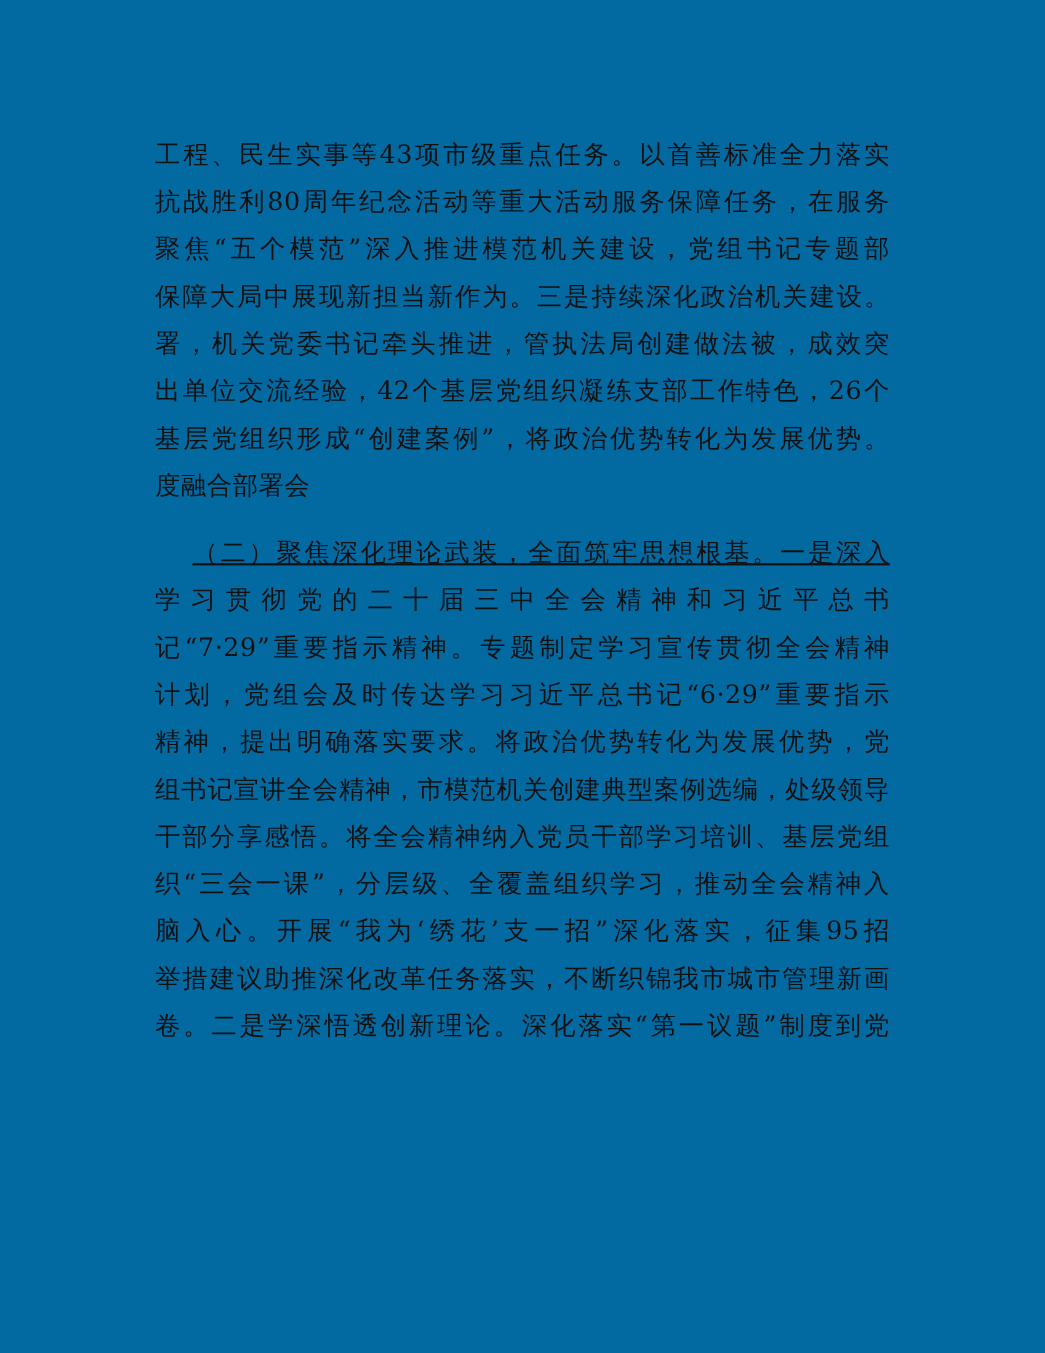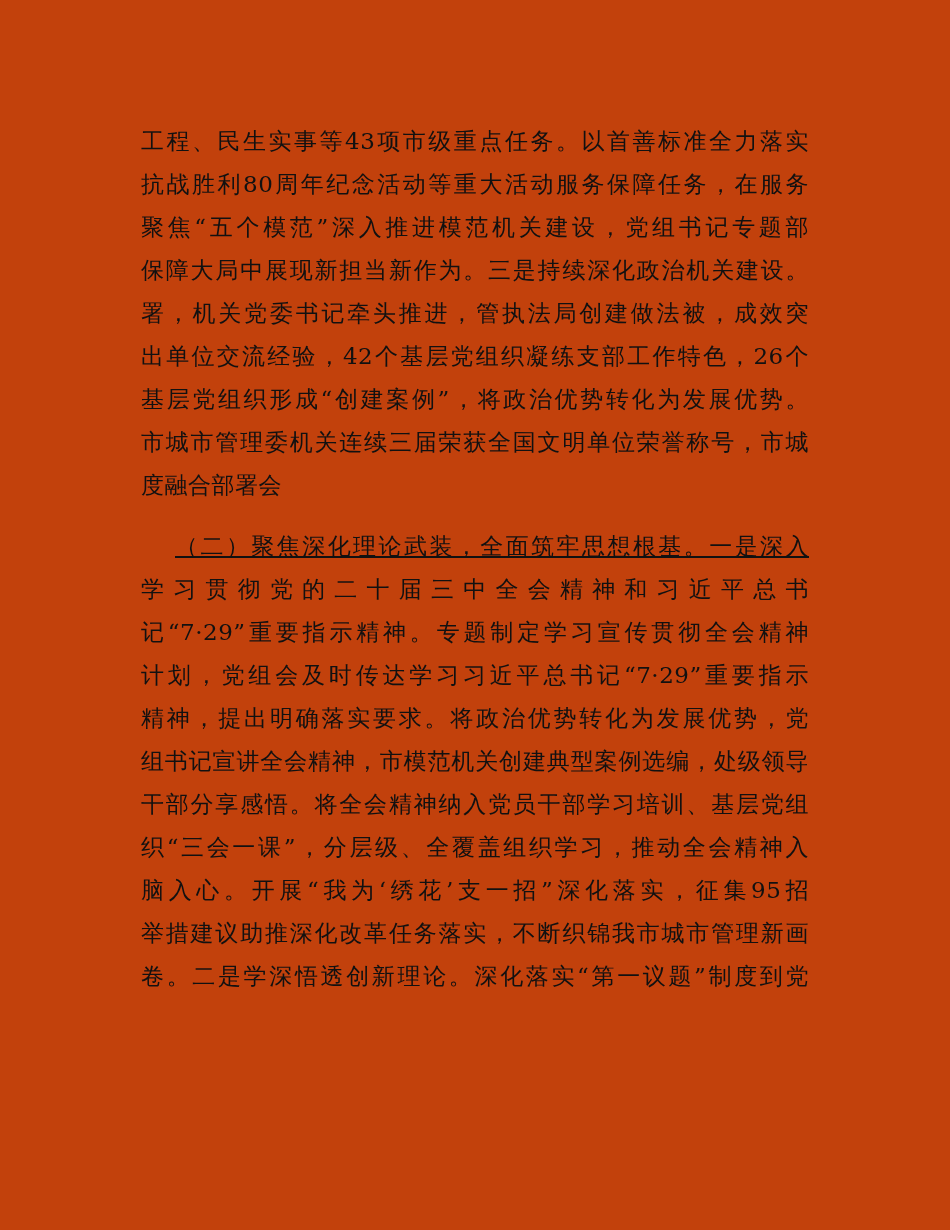--- a/index.html
+++ b/index.html
@@ -14,21 +14,21 @@
       overflow: hidden;
       font-family: "DejaVu Serif", "Liberation Serif", serif;
       color: #111111;
     }
     .page {
       position: absolute;
       left: 0;
       top: 0;
       width: 950px;
       height: 1230px;
-      background: #c2410c;
+      background: #0369a1;
     }
     .body-text {
       position: absolute;
       left: 141px;
       top: 120px;
       width: 668px;
     }
     .para {
       margin: 0;
     }
@@ -60,29 +60,28 @@
   <div class="body-text">
 
     <div class="para">
       <span class="line">工程、民生实事等43项市级重点任务。以首善标准全力落实</span>
       <span class="line">抗战胜利80周年纪念活动等重大活动服务保障任务，在服务</span>
       <span class="line">聚焦“五个模范”深入推进模范机关建设，党组书记专题部</span>
       <span class="line">保障大局中展现新担当新作为。三是持续深化政治机关建设。</span>
       <span class="line">署，机关党委书记牵头推进，管执法局创建做法被，成效突</span>
       <span class="line">出单位交流经验，42个基层党组织凝练支部工作特色，26个</span>
       <span class="line">基层党组织形成“创建案例”，将政治优势转化为发展优势。</span>
-      <span class="line">市城市管理委机关连续三届荣获全国文明单位荣誉称号，市城</span>
       <span class="line last">度融合部署会</span>
     </div>
 
     <div class="para">
       <span class="line indent">（二）聚焦深化理论武装，全面筑牢思想根基。一是深入</span>
       <span class="line">学习贯彻党的二十届三中全会精神和习近平总书</span>
       <span class="line">记“7·29”重要指示精神。专题制定学习宣传贯彻全会精神</span>
-      <span class="line">计划，党组会及时传达学习习近平总书记“7·29”重要指示</span>
+      <span class="line">计划，党组会及时传达学习习近平总书记“6·29”重要指示</span>
       <span class="line">精神，提出明确落实要求。将政治优势转化为发展优势，党</span>
       <span class="line">组书记宣讲全会精神，市模范机关创建典型案例选编，处级领导</span>
       <span class="line">干部分享感悟。将全会精神纳入党员干部学习培训、基层党组</span>
       <span class="line">织“三会一课”，分层级、全覆盖组织学习，推动全会精神入</span>
       <span class="line">脑入心。开展“我为‘绣花’支一招”深化落实，征集95招</span>
       <span class="line">举措建议助推深化改革任务落实，不断织锦我市城市管理新画</span>
       <span class="line">卷。二是学深悟透创新理论。深化落实“第一议题”制度到党</span>
     </div>
 
   </div>

